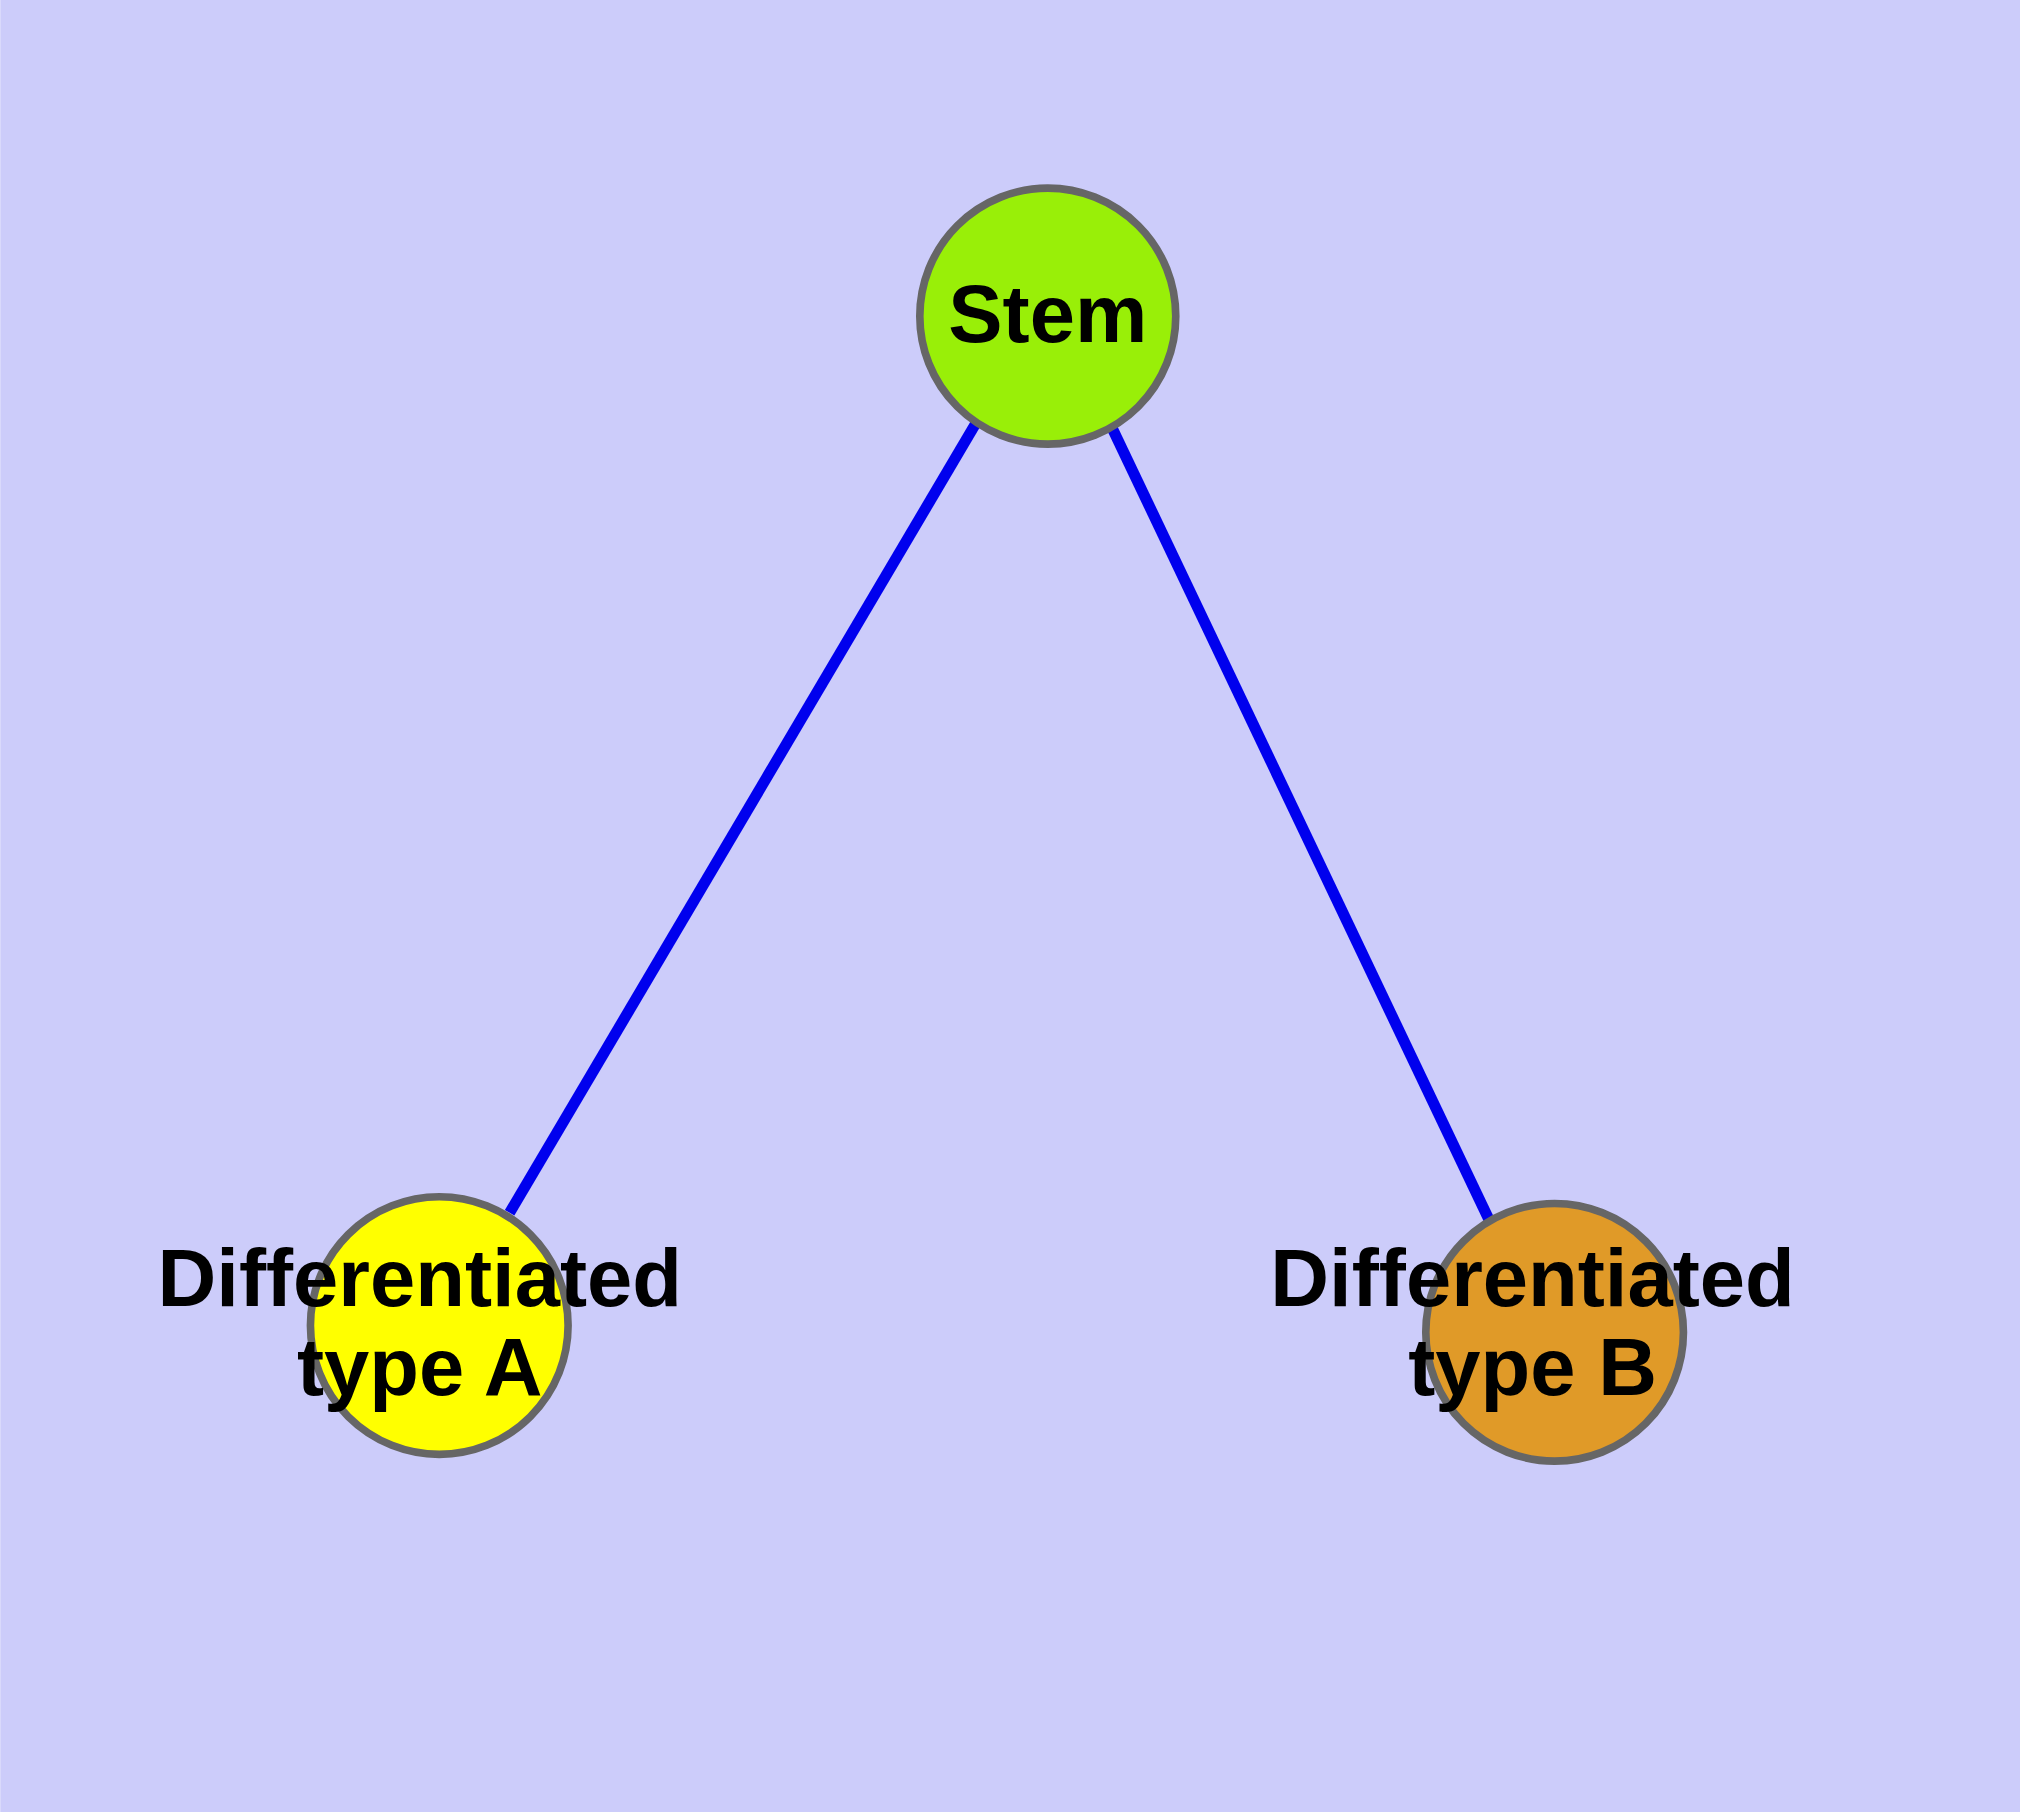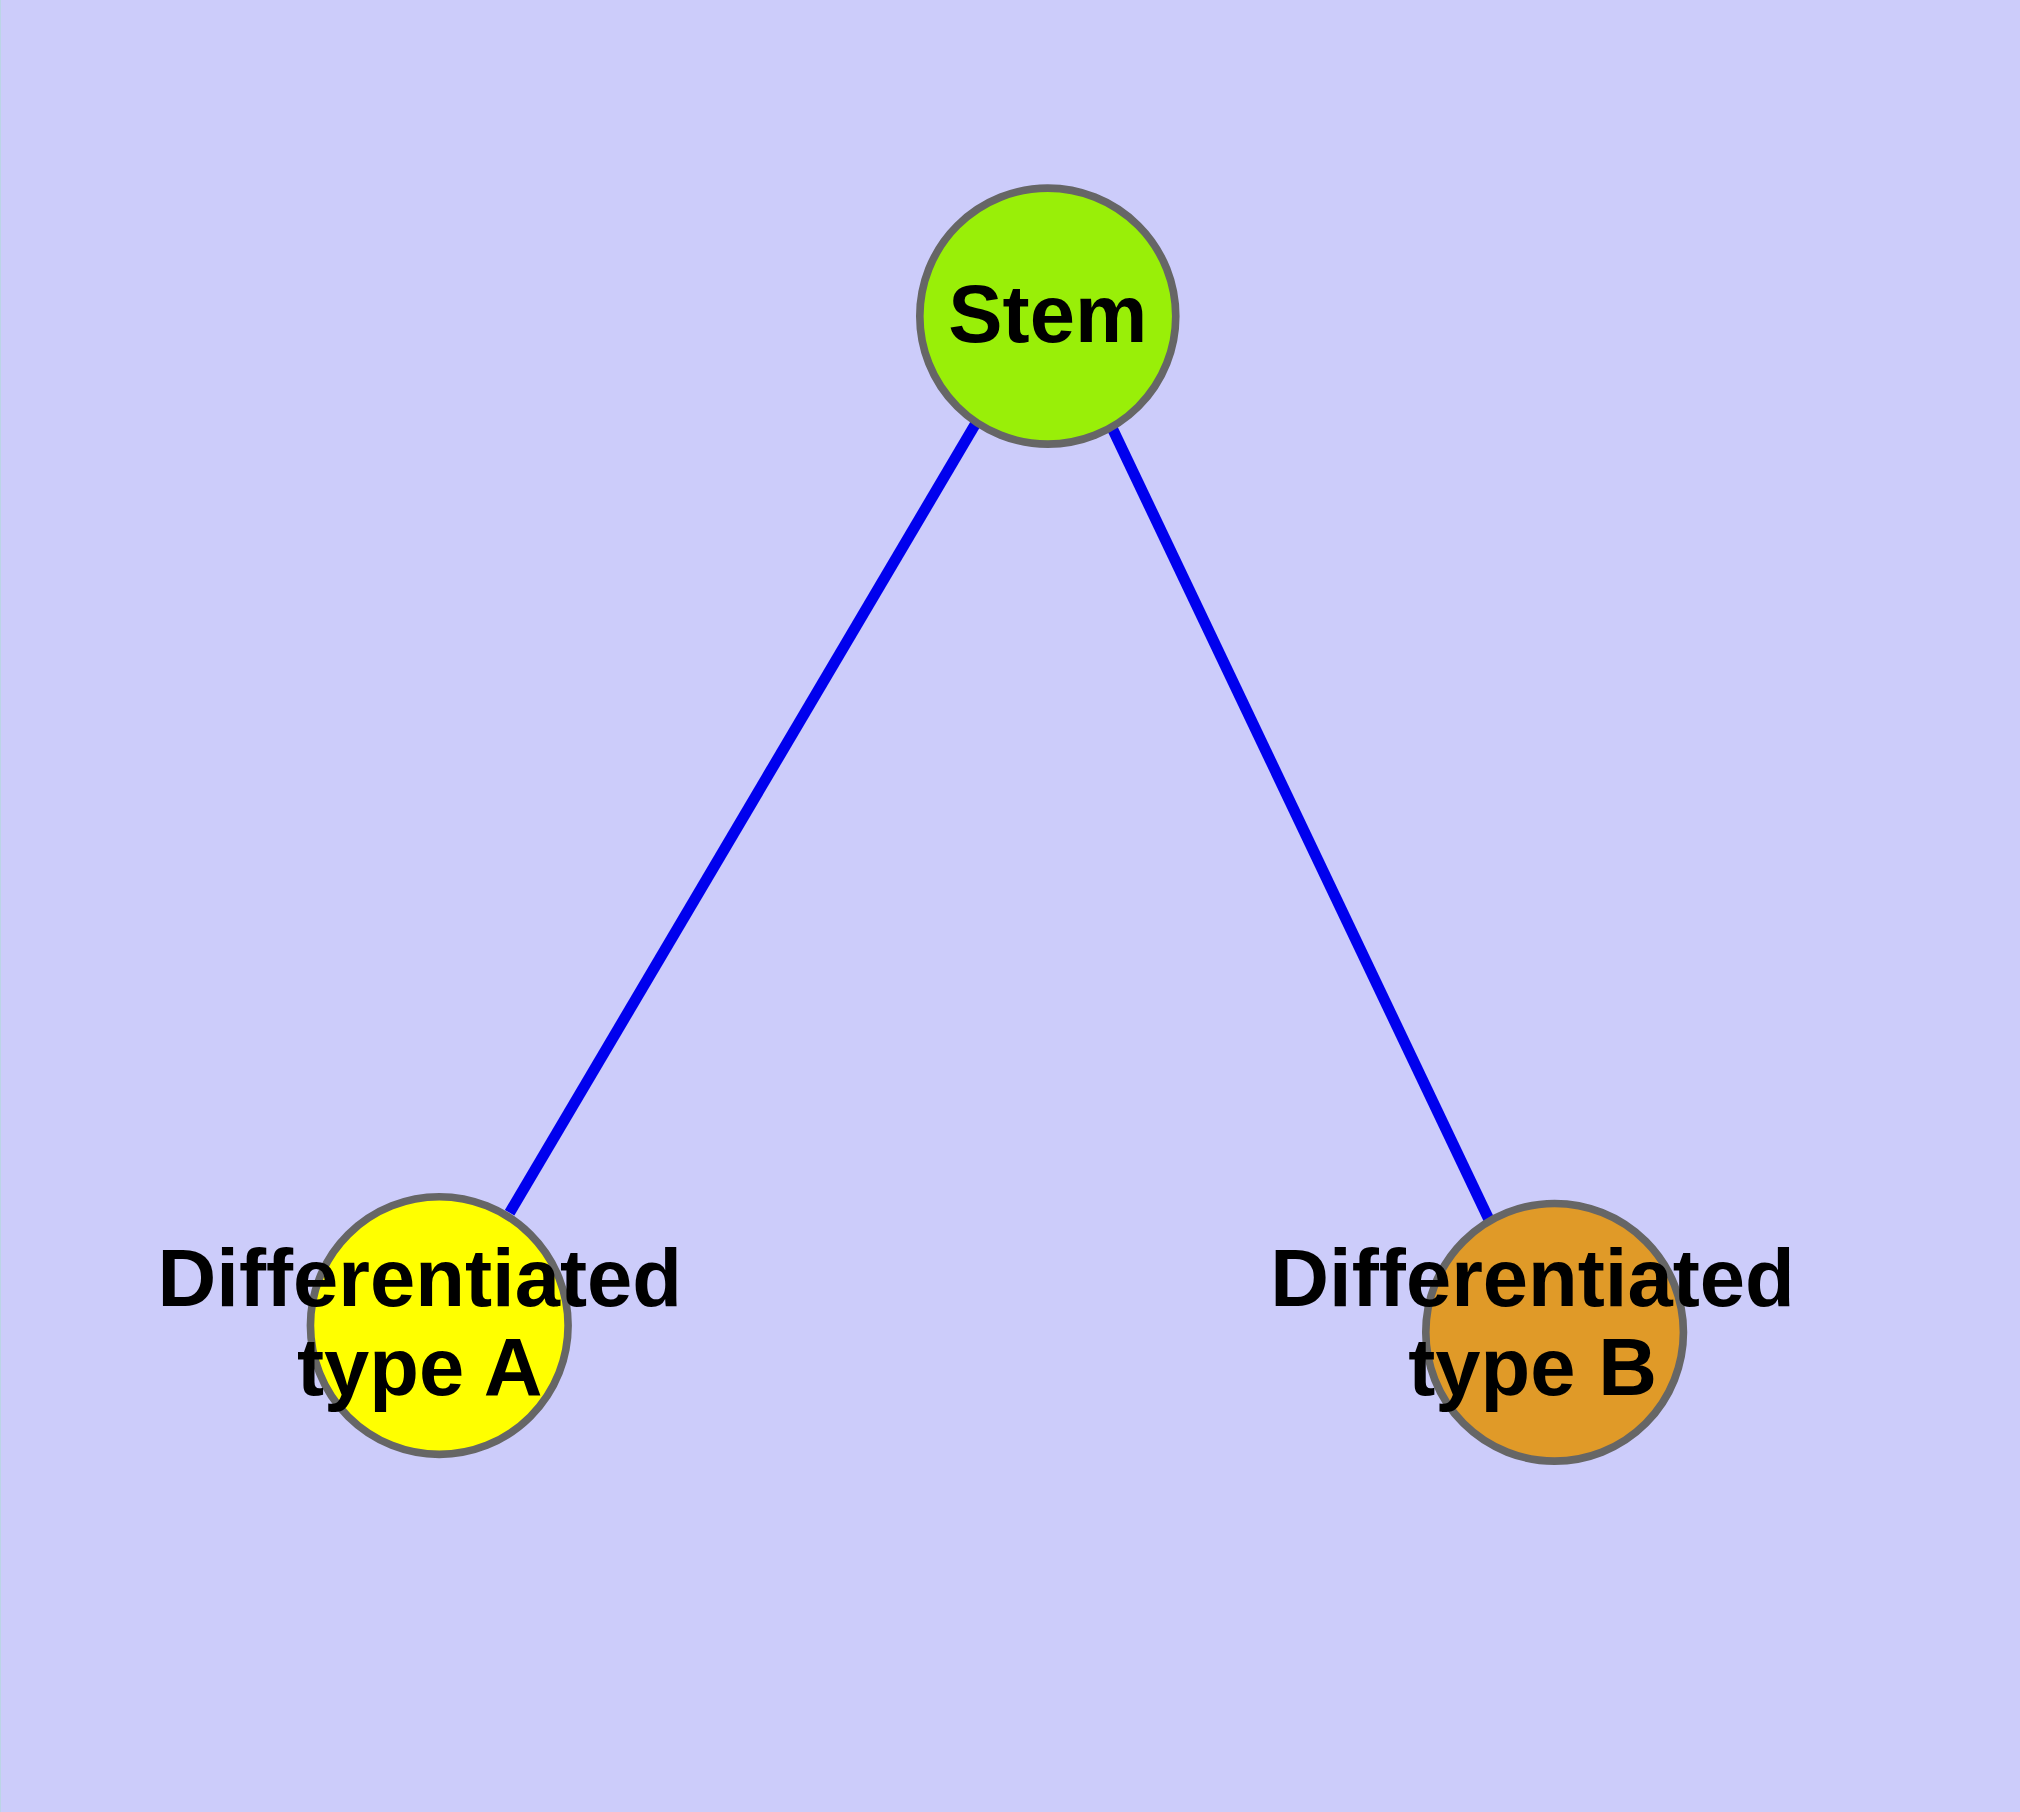--- a/index.html
+++ b/index.html
@@ -4,21 +4,21 @@
 <style>
   html, body {
     margin: 0;
     padding: 0;
     background: #ccccfa;
   }
   #canvas-wrap {
     position: relative;
     width: 1847px;
     height: 1812px;
-    background: #86efac;
+    background: #ffffff;
     overflow: hidden;
     text-decoration: underline;
   }
   svg#graph {
     position: absolute;
     top: 0;
     left: 0;
     width: 2021px;
     height: 1812px;
     display: block;

